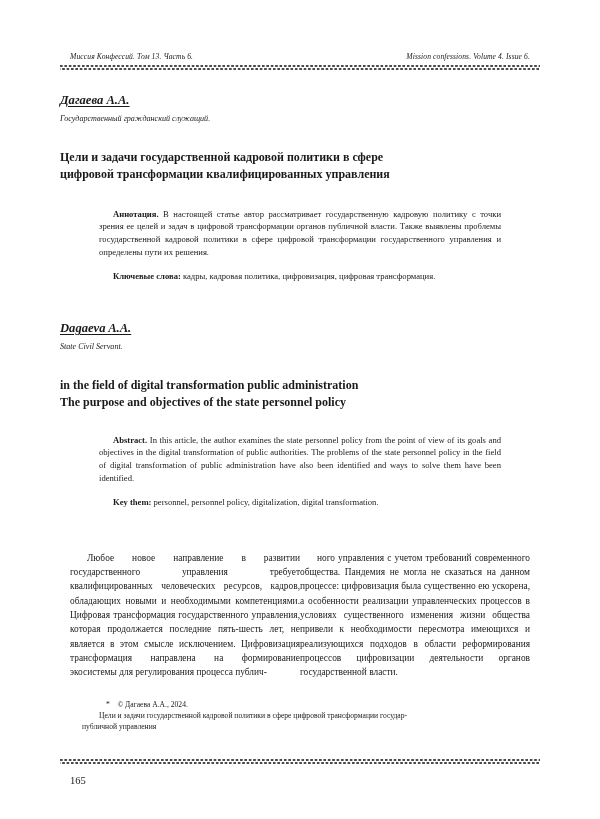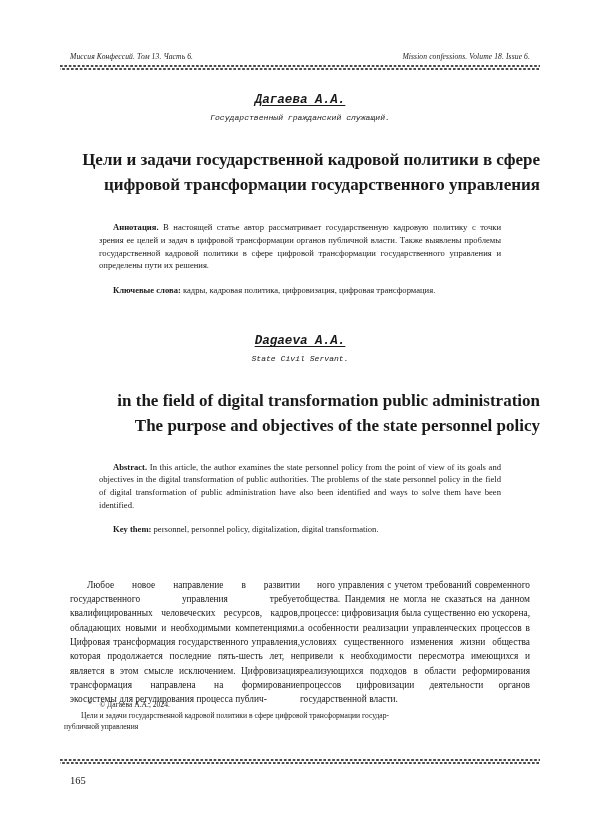--- a/index.html
+++ b/index.html
@@ -44,41 +44,40 @@
       linear-gradient(to right, #2b2b2b 0 2.2px, transparent 2.2px 100%),
       linear-gradient(to right, #2b2b2b 0 2.2px, transparent 2.2px 100%);
     background-size: 4.4px 2.2px, 4.4px 2.2px;
     background-position: 0 1px, 2.2px 3.6px;
     background-repeat: repeat-x, repeat-x;
     opacity: 0.85;
   }
 
   .author-block {
     margin-top: 22px;
-    text-align: center;
-    font-family: Liberation Mono, monospace;
+    text-align: left;
   }
   .author-name {
     font-weight: bold;
     font-style: italic;
     font-size: 12.6px;
     text-decoration: underline;
     text-underline-offset: 2px;
   }
   .author-affil {
     margin-top: 6px;
     font-style: italic;
     font-size: 8.1px;
   }
 
   .article-title {
     margin-top: 26px;
-    text-align: right;
+    text-align: left;
     font-weight: bold;
-    font-size: 17px;
+    font-size: 12px;
     line-height: 1.45;
   }
   .article-title .ln { display: block; }
 
   .abstract-block {
     margin-top: 24px;
     padding: 0 27px;
     font-size: 8.6px;
     line-height: 1.47;
     text-align: justify;
@@ -99,21 +98,21 @@
   .col {
     flex: 1 1 0;
     font-size: 9.4px;
     line-height: 1.52;
     text-align: justify;
   }
   .col p { margin: 0; text-indent: 17px; }
 
   .footnote {
     position: absolute;
-    left: 64px;
+    left: 82px;
     right: 70px;
     top: 700px;
     font-size: 7.6px;
     line-height: 1.42;
   }
   .footnote .fn-line {
     display: block;
     text-align: justify;
   }
   .footnote .fn-first { text-indent: 24px; }
@@ -141,33 +140,33 @@
     font-size: 10.5px;
   }
 </style>
 </head>
 <body>
 
 <div class="page">
 
   <div class="running-head">
     <span class="rh-left">Миссия Конфессий. Том 13. Часть 6.</span>
-    <span class="rh-right">Mission confessions. Volume 18. Issue 6.</span>
+    <span class="rh-right">Mission confessions. Volume 4. Issue 6.</span>
   </div>
 
   <div class="diamond-rule"></div>
 
   <div class="author-block">
     <div class="author-name">Дагаева А.А.</div>
     <div class="author-affil">Государственный гражданский служащий.</div>
   </div>
 
   <div class="article-title">
     <span class="ln">Цели и задачи государственной кадровой политики в сфере</span>
-    <span class="ln">цифровой трансформации государственного управления</span>
+    <span class="ln">цифровой трансформации квалифицированных управления</span>
   </div>
 
   <div class="abstract-block">
     <p><span class="lbl">Аннотация.</span><span> В настоящей статье автор рассматривает государственную кадровую политику с точки зрения ее целей и задач в цифровой трансформации органов публичной власти. Также выявлены проблемы государственной кадровой политики в сфере цифровой трансформации государственного управления и определены пути их решения.</span></p>
     <p><span class="lbl">Ключевые слова:</span><span> кадры, кадровая политика, цифровизация, цифровая трансформация.</span></p>
   </div>
 
   <div class="author-block second">
     <div class="author-name">Dagaeva A.A.</div>
     <div class="author-affil">State Civil Servant.</div>

